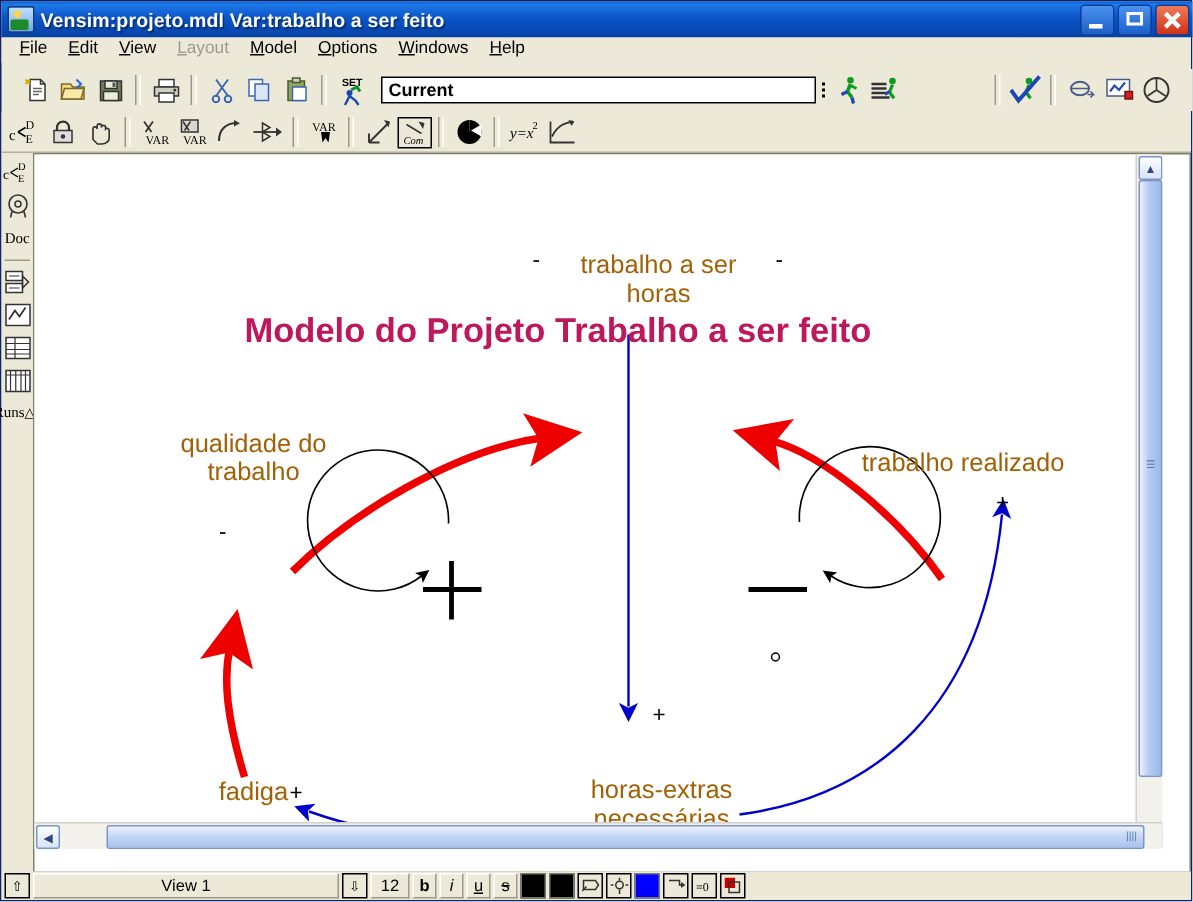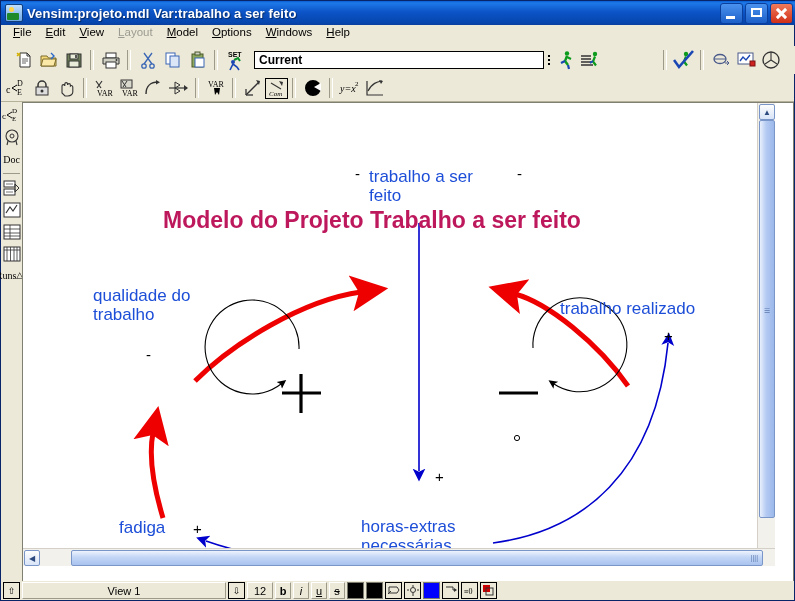--- a/index.html
+++ b/index.html
@@ -66,22 +66,22 @@
   .sb-tool{width:20px;height:22px;display:flex;align-items:center;justify-content:center;
     position:relative;flex:none;}
   .sb-sep{width:17px;height:1px;background:#9d9a8a;margin:3px 0 3px 0;flex:none;}
   .sb-txt{font-size:10px;font-family:"Liberation Serif",serif;}
 
   
   .canvasframe{position:absolute;left:21px;top:101px;width:772px;height:480px;
     background:#fff;border:1px solid #7f7f72;box-sizing:border-box;}
   .canvas{position:absolute;left:0;top:0;width:752px;height:463px;background:#fff;overflow:hidden;}
   .diagram{position:absolute;left:0;top:0;width:752px;height:463px;}
-  .node{position:absolute;font-family:"Liberation Sans",sans-serif;
-    font-size:17px;color:#1d4ed8;line-height:1.12;white-space:nowrap;}
+  .node{position:absolute;text-align:center;font-family:"Liberation Sans",sans-serif;
+    font-size:17px;color:#a16207;line-height:1.12;white-space:nowrap;}
   .title{position:absolute;font-family:"Liberation Sans",sans-serif;font-weight:bold;
     font-size:23px;color:#be185d;white-space:nowrap;}
   .pol{position:absolute;font-family:"Liberation Sans",sans-serif;font-size:15px;color:#000;}
 
   
   .vsb{position:absolute;right:0;top:0;width:17px;height:462px;background:#f2f1ec;
     border-left:1px solid #d4d0c8;}
   .hsb{position:absolute;left:0;bottom:0;width:752px;height:17px;background:#f2f1ec;
     border-top:1px solid #d4d0c8;}
   .sb-arrow{position:absolute;background:linear-gradient(180deg,#fdfdfd,#d8e4f8);
@@ -444,21 +444,21 @@
           <path d="M510,245 A47,47 0 1 1 531,281" stroke="#000" stroke-width="1.1" fill="none" marker-end="url(#blackhead)"></path>
           <path d="M476,290 h39" stroke="#000" stroke-width="3.2"></path>
           <circle cx="494" cy="335" r="2.6" fill="#fff" stroke="#000" stroke-width="1"></circle>
         </g>
       </svg>
 
       <div class="title" style="left:140px;top:104px;">Modelo do Projeto Trabalho a ser feito</div>
 
       <div class="node" style="left:346px;top:64px;width:140px;">
         <div>trabalho a ser</div>
-        <div>feito</div>
+        <div>horas</div>
       </div>
       <div class="node" style="left:70px;top:183px;width:152px;">
         <div>qualidade do</div>
         <div>trabalho</div>
       </div>
       <div class="node" style="left:537px;top:196px;width:164px;">
         <div>trabalho realizado</div>
       </div>
       <div class="node" style="left:96px;top:415px;width:100px;">
         <div>fadiga</div>

